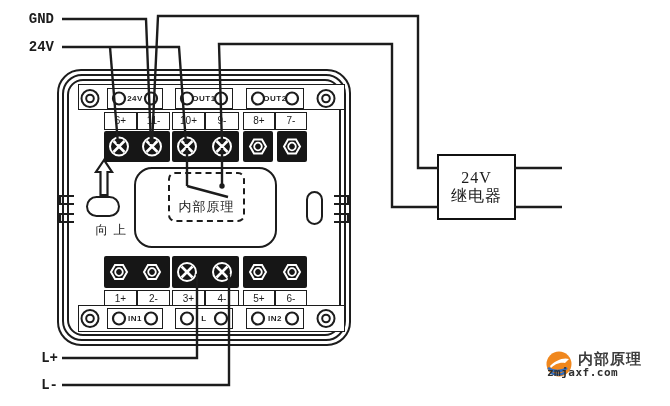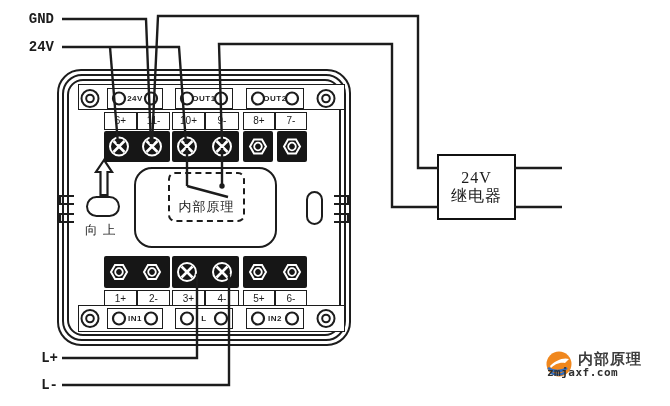--- a/index.html
+++ b/index.html
@@ -71,21 +71,21 @@
   <div class="abs block z2" style="left:172px;top:131px;width:67px;height:31px;"></div>
   <div class="abs block z2" style="left:243px;top:131px;width:30px;height:31px;"></div>
   <div class="abs block z2" style="left:277px;top:131px;width:30px;height:31px;"></div>
 
   <div class="abs innerrect z2" style="left:134px;top:167px;width:143px;height:81px;"></div>
   <div class="abs dashedbox z3" style="left:168px;top:172px;width:77px;height:50px;">
     <span>内部原理</span>
   </div>
   <div class="abs pill z2" style="left:86px;top:196px;width:34px;height:21px;border-radius:11px;"></div>
   <div class="abs pill z2" style="left:306px;top:191px;width:17px;height:34px;border-radius:9px;"></div>
-  <div class="abs orient z3" style="left:85px;top:222px;width:42px;text-align:left;">向 上</div>
+  <div class="abs orient z3" style="left:85px;top:222px;width:42px;text-align:right;">向 上</div>
 
   <div class="abs block z2" style="left:104px;top:256px;width:66px;height:32px;"></div>
   <div class="abs block z2" style="left:172px;top:256px;width:67px;height:32px;"></div>
   <div class="abs block z2" style="left:243px;top:256px;width:64px;height:32px;"></div>
 
   <div class="abs cell z2" style="left:104px;top:290px;width:33px;height:17px;">1+</div>
   <div class="abs cell z2" style="left:137px;top:290px;width:33px;height:17px;">2-</div>
   <div class="abs cell z2" style="left:172px;top:290px;width:33px;height:17px;">3+</div>
   <div class="abs cell z2" style="left:205px;top:290px;width:34px;height:17px;">4-</div>
   <div class="abs cell z2" style="left:243px;top:290px;width:32px;height:17px;">5+</div>

